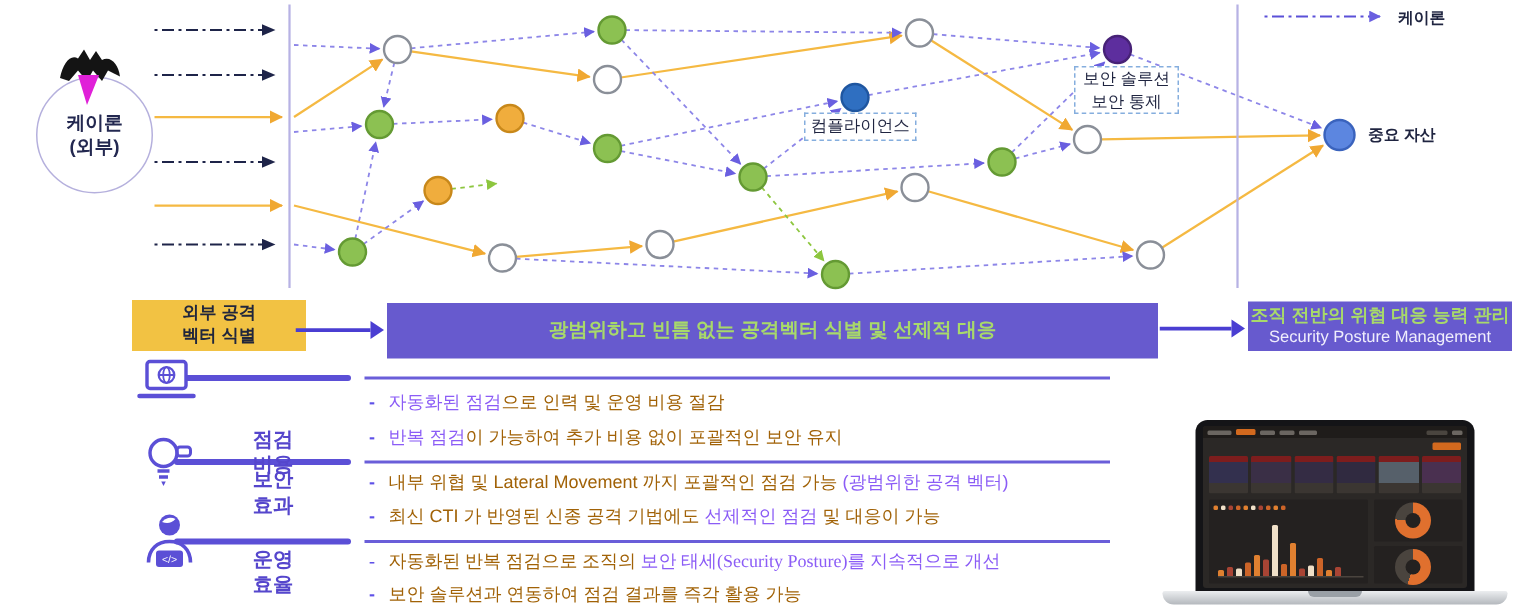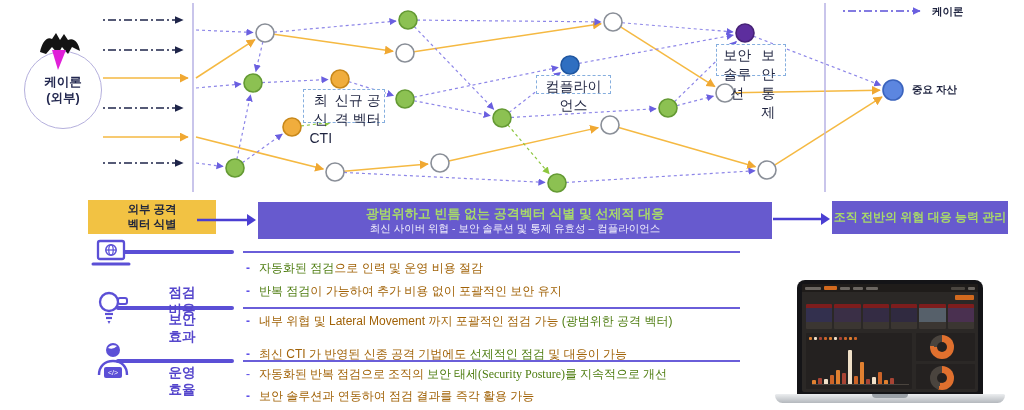--- a/index.html
+++ b/index.html
@@ -14,44 +14,44 @@
   .edge-new{fill:none;stroke-width:1.2;stroke-dasharray:3,3;}
   .src-dash{fill:none;stroke-width:1.3;stroke-dasharray:2,3,8,3;}
   .src-solid{fill:none;stroke-width:1.5;}
   .vline{stroke-width:1.5;}
 
   .cheiron-circle{left:24px;top:51px;width:76px;height:76px;border:1.5px solid #b5b0dd;border-radius:50%;
     background:#fff;display:flex;flex-direction:column;align-items:center;justify-content:center;
     font-weight:bold;font-size:12.5px;line-height:1.3;color:#232850;z-index:3;}
   .bat{left:38px;top:30px;z-index:4;}
 
-  .tagbox{background:#fff;border:1px dashed #85aede;color:#1f2440;font-size:14px;line-height:1.35;
-    text-align:center;padding:1px 3px;z-index:5;display:flex;justify-content:flex-end;}
+  .tagbox{background:#fff;border:1px dashed #85aede;color:#1f2440;font-size:11px;line-height:1.35;
+    text-align:center;padding:1px 3px;z-index:5;display:flex;flex-direction:column;justify-content:space-between;}
   .legend-label{font-size:10.5px;font-weight:bold;color:#1f2440;z-index:5;}
 
   
-  .band-yellow{left:88px;top:200px;width:128px;height:34px;background:#f2c243;color:#20263c;
+  .band-yellow{left:88px;top:200px;width:116px;height:34px;background:#f2c243;color:#20263c;
     font-size:11.5px;font-weight:bold;text-align:center;line-height:1.3;display:flex;flex-direction:column;justify-content:center;z-index:6;}
   .band-purple{background:#675ace;color:#fff;text-align:center;z-index:6;display:flex;flex-direction:column;justify-content:center;}
   .band-center{left:258px;top:202px;width:514px;height:37px;}
   .band-right{left:832px;top:201px;width:176px;height:33px;}
   .band-title{font-size:13px;font-weight:bold;color:#a8d96a;line-height:1.25;}
   .band-sub{font-size:10.5px;color:#f0eefc;line-height:1.3;}
   .band-right .band-title{font-size:12px;}
   .band-right .band-sub{font-size:11px;}
   .band-arrow{z-index:6;}
 
   
   .rule-thick{height:3.5px;background:#5b4fd6;border-radius:2px;z-index:2;}
   .rule-thin{height:1.5px;background:#6a5ed9;z-index:2;}
   .row-icon{z-index:3;}
   .row-title{width:70px;text-align:center;font-size:13.5px;font-weight:bold;color:#5546cc;line-height:1.25;z-index:2;}
   .bullet{font-size:12px;line-height:1.3;white-space:nowrap;z-index:2;}
   .bullet .dash{color:#5f51e8;font-weight:bold;margin-right:9px;}
-  .seg-accent{color:#4d7c0f;}
+  .seg-accent{color:#8b5cf6;}
   .seg-dark{color:#a16207;}
 
   
   .lap-screen{left:797px;top:280px;width:186px;height:115px;background:#141417;border-radius:8px 8px 0 0;
     padding:4px 5px 3px 5px;box-sizing:border-box;z-index:4;}
   .lap-dash{position:relative;width:100%;height:100%;background:#2b2826;border-radius:2px;overflow:hidden;}
   .lap-nav{position:absolute;left:0;top:0;right:0;height:8px;background:#1f1c1a;display:flex;align-items:center;gap:3px;padding:0 3px;}
   .nav-blk{height:3px;border-radius:1px;background:#6b6661;}
   .nav-pill{height:4px;width:13px;border-radius:1px;background:#d2691e;}
   .lap-btn{position:absolute;right:4px;top:11px;width:19px;height:5px;background:#d2691e;border-radius:1px;}
@@ -164,24 +164,20 @@
 
   <svg class="abs bat" width="44" height="42" viewBox="0 0 44 42">
     <path d="M2,22 C4,12 9,6 14,9 L18,3 L22,10 L26,4 L30,10 C36,7 41,13 42,21 L34,17 L30,24 L24,17 L20,24 L14,17 L8,24 Z" fill="#141414"></path>
     <polygon points="14,20 28,20 20,40" fill="#e020d8"></polygon>
   </svg>
   <div class="abs cheiron-circle">
     <div>케이론</div>
     <div>(외부)</div>
   </div>
 
-  <div class="abs tagbox" style="left:303px;top:89px;width:74px;height:30px;">
-    <div>최신 CTI</div>
-    <div>신규 공격 벡터</div>
-  </div>
   <div class="abs tagbox" style="left:536px;top:75px;width:67px;height:15px;">
     <div>컴플라이언스</div>
   </div>
   <div class="abs tagbox" style="left:716px;top:44px;width:62px;height:28px;">
     <div>보안 솔루션</div>
     <div>보안 통제</div>
   </div>
 
   <div class="abs legend-label" style="left:932px;top:5px;">케이론</div>
   <div class="abs legend-label" style="left:912px;top:83px;">중요 자산</div>
@@ -189,28 +185,28 @@
   <div class="abs band-yellow">
     <div>외부 공격</div>
     <div>벡터 식별</div>
   </div>
   <svg class="abs band-arrow" style="left:197px;top:212px;" width="60" height="16" viewBox="0 0 60 16">
     <line x1="0" y1="8" x2="50" y2="8" stroke="#4a3ed2" stroke-width="2.5"></line>
     <path d="M50,2 L59,8 L50,14 Z" fill="#4a3ed2"></path>
   </svg>
   <div class="abs band-purple band-center">
     <div class="band-title">광범위하고 빈틈 없는 공격벡터 식별 및 선제적 대응</div>
-    <div class="band-sub">최신 사이버 위협 - 보안 솔루션 및 통제 유효성 – 컴플라이언스</div>
   </div>
   <svg class="abs band-arrow" style="left:773px;top:211px;" width="58" height="16" viewBox="0 0 58 16">
     <line x1="0" y1="8" x2="48" y2="8" stroke="#4a3ed2" stroke-width="2.5"></line>
     <path d="M48,2 L57,8 L48,14 Z" fill="#4a3ed2"></path>
   </svg>
   <div class="abs band-purple band-right">
     <div class="band-title">조직 전반의 위협 대응 능력 관리</div>
+    <div class="band-sub">Security Posture Management</div>
   </div>
 
   <div class="abs rule-thick" style="left:116px;top:250px;width:118px;"></div>
   <div class="abs rule-thin" style="left:243px;top:251px;width:497px;"></div>
   <div class="abs rule-thick" style="left:116px;top:306px;width:118px;"></div>
   <div class="abs rule-thin" style="left:243px;top:307px;width:497px;"></div>
   <div class="abs rule-thick" style="left:116px;top:359px;width:118px;"></div>
   <div class="abs rule-thin" style="left:243px;top:360px;width:497px;"></div>
 
   <svg class="abs row-icon" style="left:90px;top:239px;" width="42" height="30" viewBox="0 0 42 30">
@@ -244,21 +240,21 @@
     <div>효율</div>
   </div>
   <div class="abs row-title" style="left:147px;top:312px;">
     <div>보안</div>
     <div>효과</div>
   </div>
 
   <div class="abs bullet" style="left:246px;top:261px;"><span class="dash">-</span><span><span class="seg-accent">자동화된 점검</span><span class="seg-dark">으로 인력 및 운영 비용 절감</span></span></div>
   <div class="abs bullet" style="left:246px;top:284px;"><span class="dash">-</span><span><span class="seg-accent">반복 점검</span><span class="seg-dark">이 가능하여 추가 비용 없이 포괄적인 보안 유지</span></span></div>
   <div class="abs bullet" style="left:246px;top:314px;"><span class="dash">-</span><span><span class="seg-dark">내부 위협 및 Lateral Movement 까지 포괄적인 점검 가능 </span><span class="seg-accent">(광범위한 공격 벡터)</span></span></div>
-  <div class="abs bullet" style="left:246px;top:347px;"><span class="dash">-</span><span><span class="seg-dark">최신 CTI 가 반영된 신종 공격 기법에도 </span><span class="seg-accent">선제적인 점검</span><span class="seg-dark"> 및 대응이 가능</span></span></div>
+  <div class="abs bullet" style="left:246px;top:337px;"><span class="dash">-</span><span><span class="seg-dark">최신 CTI 가 반영된 신종 공격 기법에도 </span><span class="seg-accent">선제적인 점검</span><span class="seg-dark"> 및 대응이 가능</span></span></div>
   <div class="abs bullet" style="left:246px;top:367px;font-family:Liberation Serif, serif;"><span class="dash">-</span><span><span class="seg-dark">자동화된 반복 점검으로 조직의 </span><span class="seg-accent">보안 태세(Security Posture)를 지속적으로 개선</span></span></div>
   <div class="abs bullet" style="left:246px;top:389px;"><span class="dash">-</span><span><span class="seg-dark">보안 솔루션과 연동하여 점검 결과를 즉각 활용 가능</span></span></div>
 
   <div class="abs lap-screen">
     <div class="lap-dash">
       <div class="lap-nav">
         <div class="nav-blk" style="width:16px;"></div>
         <div class="nav-pill"></div>
         <div class="nav-blk" style="width:10px;"></div>
         <div class="nav-blk" style="width:10px;"></div>

